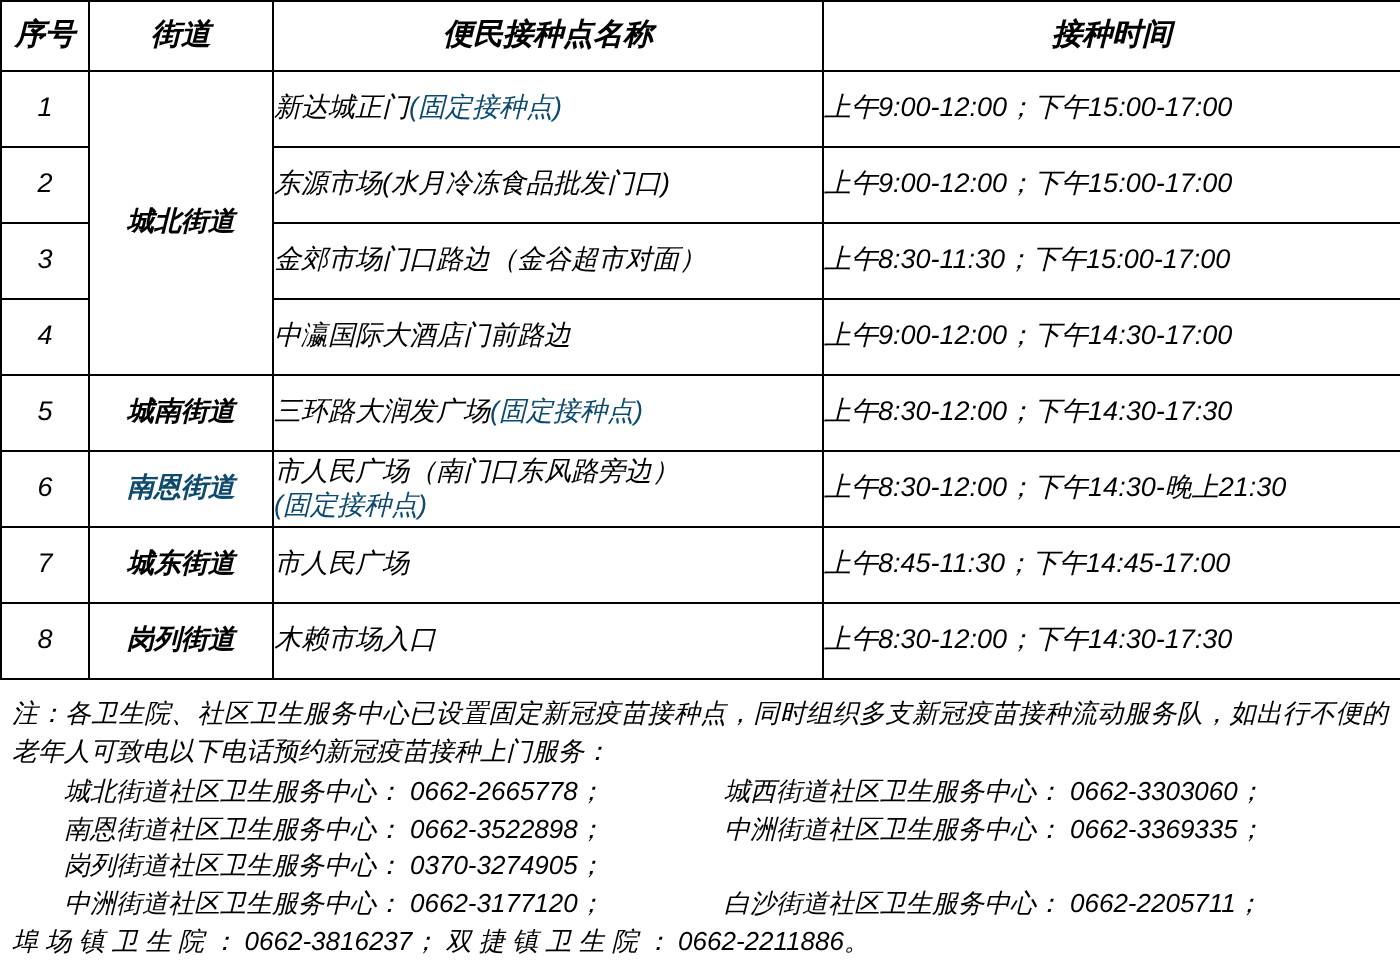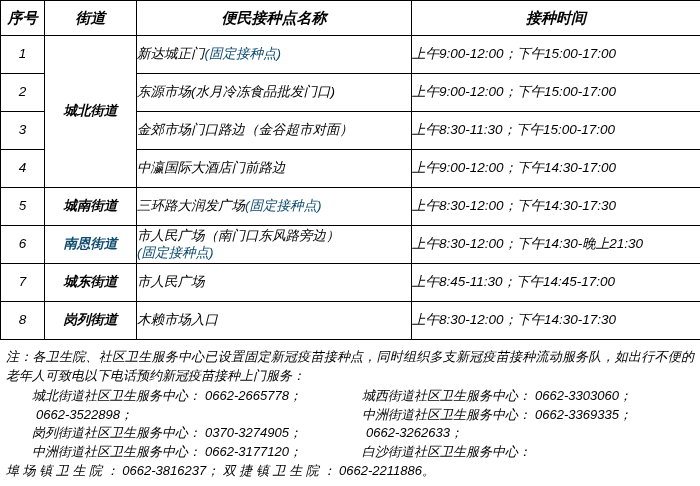--- a/index.html
+++ b/index.html
@@ -197,45 +197,46 @@
           <span class="num">0662-2665778；</span>
         </div>
         <div class="cell-right">
           <span class="name">城西街道社区卫生服务中心：</span>
           <span class="num">0662-3303060；</span>
         </div>
       </div>
 
       <div class="phone-row">
         <div class="cell-left">
+          <span class="name">南恩街道社区卫生服务中心：</span>
           <span class="num">0662-3522898；</span>
         </div>
         <div class="cell-right">
           <span class="name">中洲街道社区卫生服务中心：</span>
           <span class="num">0662-3369335；</span>
         </div>
       </div>
 
       <div class="phone-row">
         <div class="cell-left">
           <span class="name">岗列街道社区卫生服务中心：</span>
           <span class="num">0370-3274905；</span>
         </div>
         <div class="cell-right">
-          <span class="num">0662-3262633；</span>
         </div>
       </div>
 
       <div class="phone-row">
         <div class="cell-left">
           <span class="name">中洲街道社区卫生服务中心：</span>
           <span class="num">0662-3177120；</span>
         </div>
         <div class="cell-right">
           <span class="name">白沙街道社区卫生服务中心：</span>
+          <span class="num">0662-2205711；</span>
         </div>
       </div>
 
       <div class="phone-row">
         <span>埠 场 镇 卫 生 院 ： 0662-3816237； 双 捷 镇 卫 生 院 ： 0662-2211886。</span>
       </div>
 
     </div>
   </div>
 

